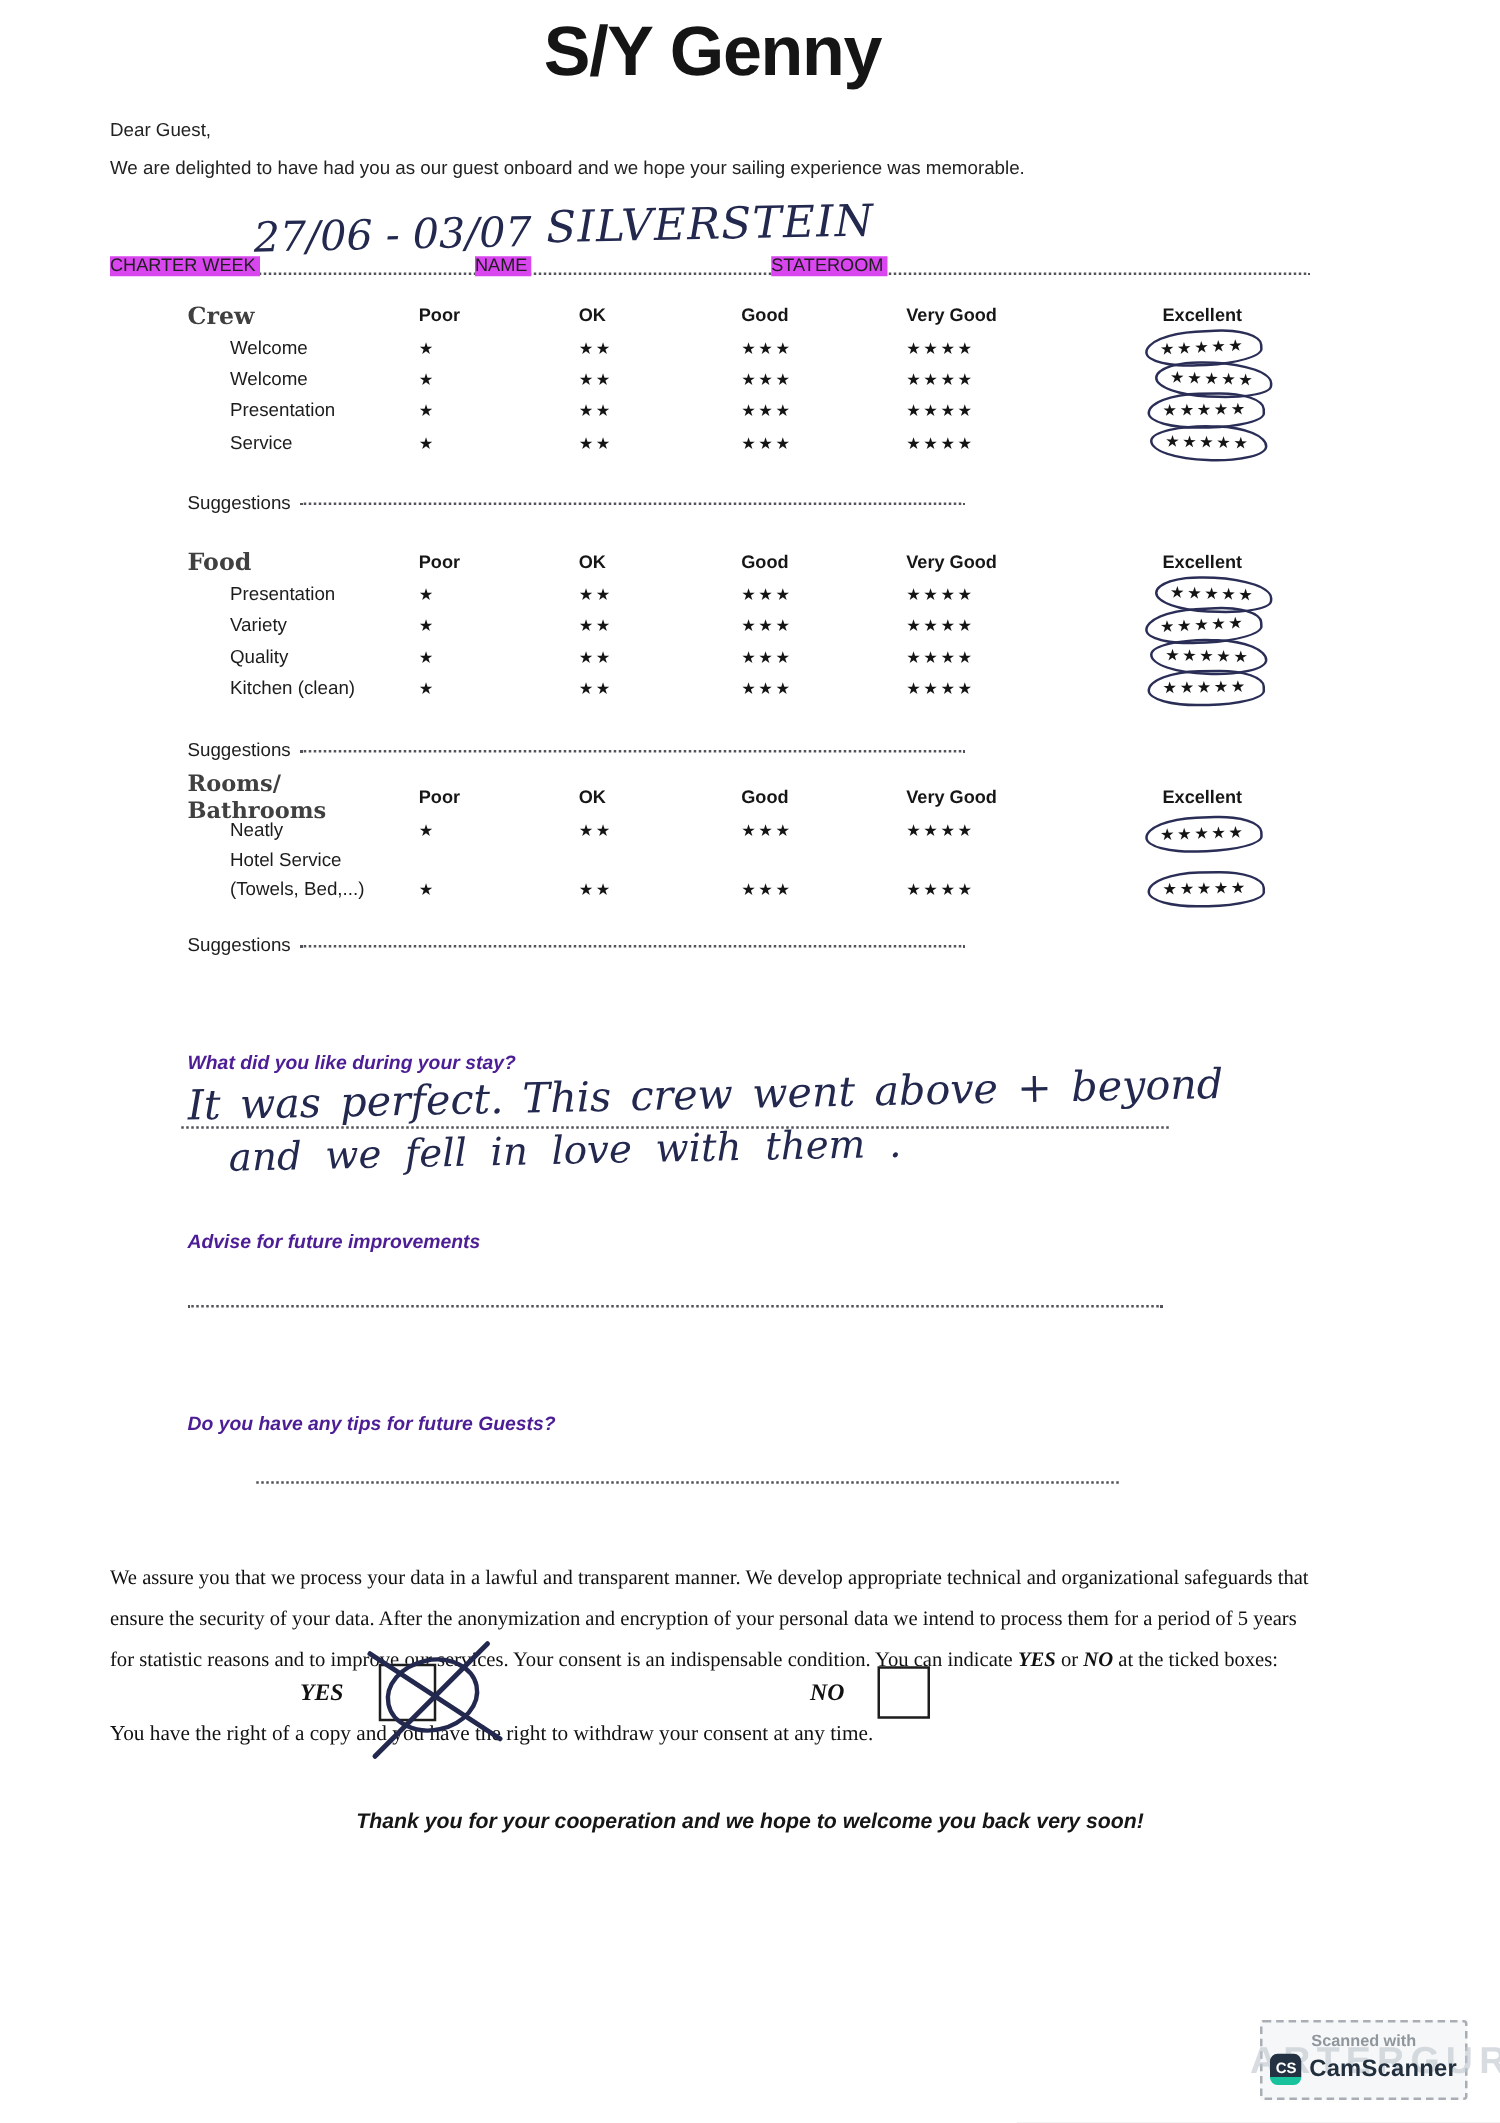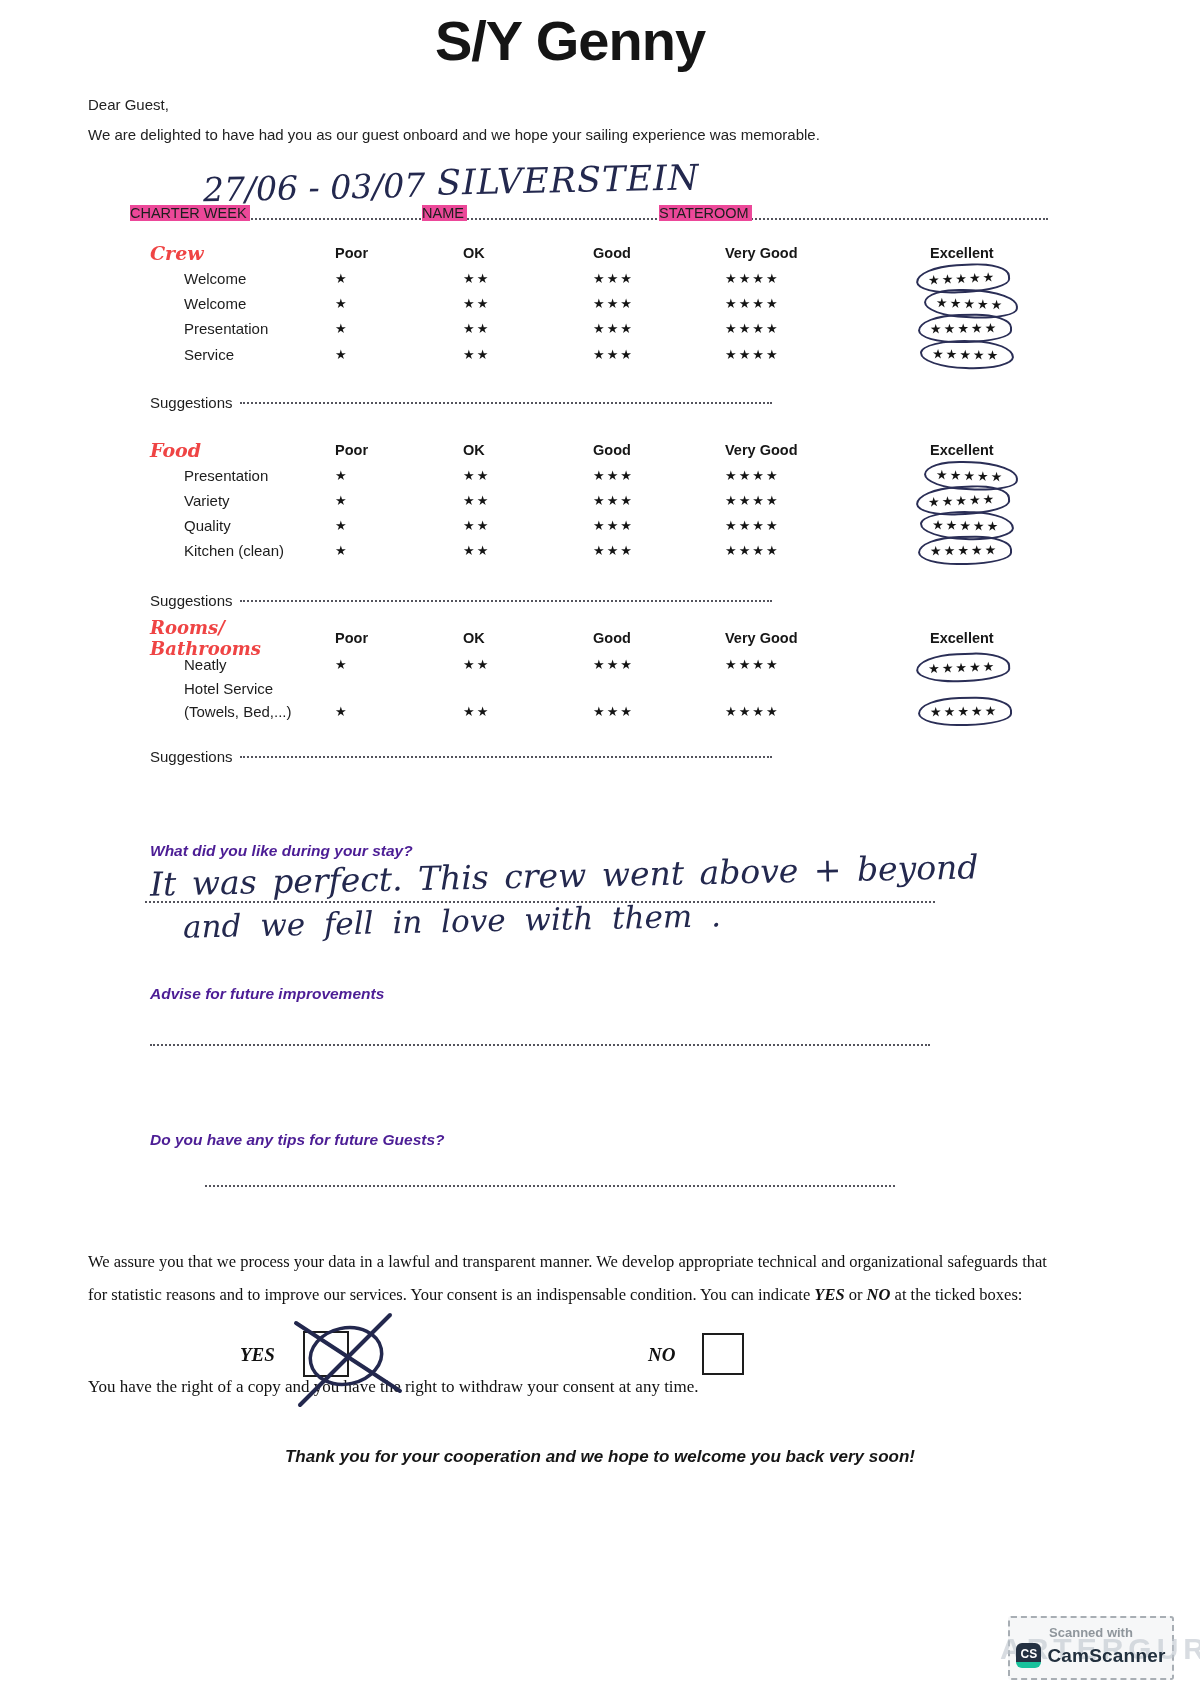--- a/index.html
+++ b/index.html
@@ -3,28 +3,28 @@
 <meta charset="utf-8">
 <style>
   html,body{margin:0;padding:0;background:#e9e9e9;}
   .page{position:relative;width:1200px;height:1698px;background:#ffffff;margin:0 auto;
         font-family:"Liberation Sans",sans-serif;color:#1b1b1b;overflow:hidden;}
   .abs{position:absolute;}
   .title{top:8px;left:0;width:1140px;text-align:center;font-size:56px;font-weight:600;
          color:#151515;letter-spacing:-1px;}
   .saluta{top:96px;left:88px;font-size:15px;color:#222;}
   .intro{top:124px;left:88px;font-size:15px;line-height:22px;color:#222;width:830px;}
-  .fldlabel{font-size:14.5px;color:#1e1e1e;background:#ec4899;z-index:3;padding-right:3px;margin-left:42px;}
+  .fldlabel{font-size:14.5px;color:#1e1e1e;background:#d946ef;z-index:3;padding-right:3px;}
   .dotline{border-bottom:2px dotted #53535c;}
   .hw{position:absolute;font-family:"DejaVu Serif",serif;font-style:italic;color:#23284e;
       white-space:nowrap;z-index:4;transform:rotate(-1.2deg);}
   .rg{position:absolute;left:150px;display:grid;
       grid-template-columns:185px 128px 130px 132px 205px 180px;}
   .rg>div{display:flex;align-items:center;}
-  .sh{font-family:"DejaVu Serif",serif;font-style:italic;font-weight:bold;font-size:19px;color:#ef4444;}
+  .sh{font-family:"DejaVu Serif",serif;font-weight:bold;font-size:19px;color:#404040;}
   .ch{font-weight:bold;font-size:14.5px;color:#161616;}
   .rl{font-size:15px;color:#1c1c1c;margin-left:34px;}
   .st{font-size:13px;letter-spacing:2px;color:#141414;}
   .scr{display:inline-block;border:2.5px solid #2a2e56;padding:3px 12px 4px 10px;margin-left:-14px;
        border-radius:50% 45% 55% 50% / 62% 55% 45% 52%;}
   .r1{transform:rotate(-3deg);}
   .r2{transform:rotate(2deg) translateX(8px);border-radius:45% 55% 50% 50%/55% 60% 42% 55%;}
   .r3{transform:rotate(-1deg) translateX(2px);}
   .r4{transform:rotate(1.5deg) translateX(4px);border-radius:55% 45% 50% 52%/50% 58% 48% 55%;}
   .suglab{font-size:15px;color:#1d1d1d;}
@@ -206,20 +206,21 @@
   <span class="hw" style="top:903px;left:183px;font-size:31px;word-spacing:9px;">and we fell in love with them .</span>
 
   <span class="abs qlab" style="top:985px;left:150px;">Advise for future improvements</span>
   <div class="abs dotline" style="top:1028px;left:150px;width:780px;height:16px;"></div>
 
   <span class="abs qlab" style="top:1131px;left:150px;">Do you have any tips for future Guests?</span>
   <div class="abs dotline" style="top:1169px;left:205px;width:690px;height:16px;"></div>
 
   <div class="abs consentblock">
     <div class="serifline">We assure you that we process your data in a lawful and transparent manner. We develop appropriate technical and organizational safeguards that</div>
+    <div class="serifline">ensure the security of your data. After the anonymization and encryption of your personal data we intend to process them for a period of 5 years</div>
     <div class="serifline"><span>for statistic reasons and to improve our services. Your consent is an indispensable condition. You can indicate </span><i><b>YES</b></i><span> or </span><i><b>NO</b></i><span> at the ticked boxes:</span></div>
   </div>
 
   <span class="abs yn" style="top:1344px;left:240px;">YES</span>
   <div class="chk" style="top:1331px;left:303px;width:42px;height:42px;"></div>
   <svg class="abs" style="top:1303px;left:278px;z-index:5;" width="150" height="112" viewBox="0 0 150 112">
     <path d="M18 20 L122 88" stroke="#23284e" stroke-width="4" fill="none" stroke-linecap="round"></path>
     <path d="M112 12 L22 102" stroke="#23284e" stroke-width="4" fill="none" stroke-linecap="round"></path>
     <ellipse cx="68" cy="53" rx="36" ry="28" stroke="#23284e" stroke-width="3.5" fill="none" transform="rotate(-12 68 53)"></ellipse>
   </svg>

